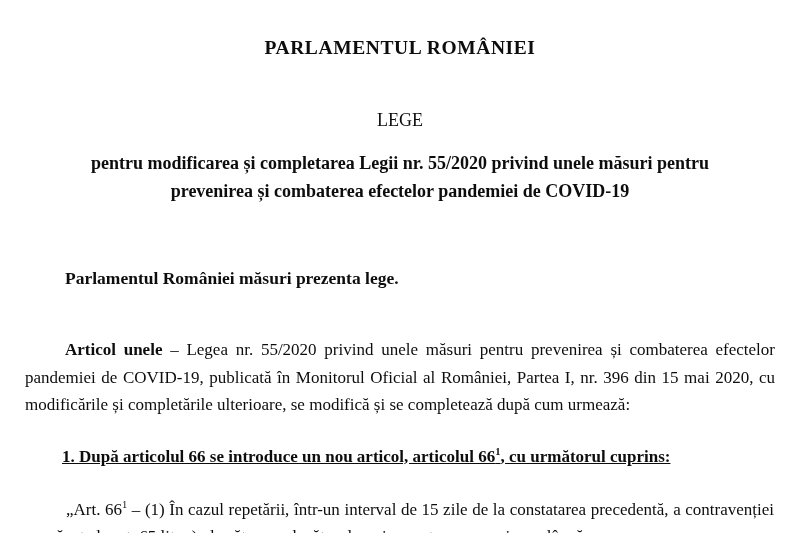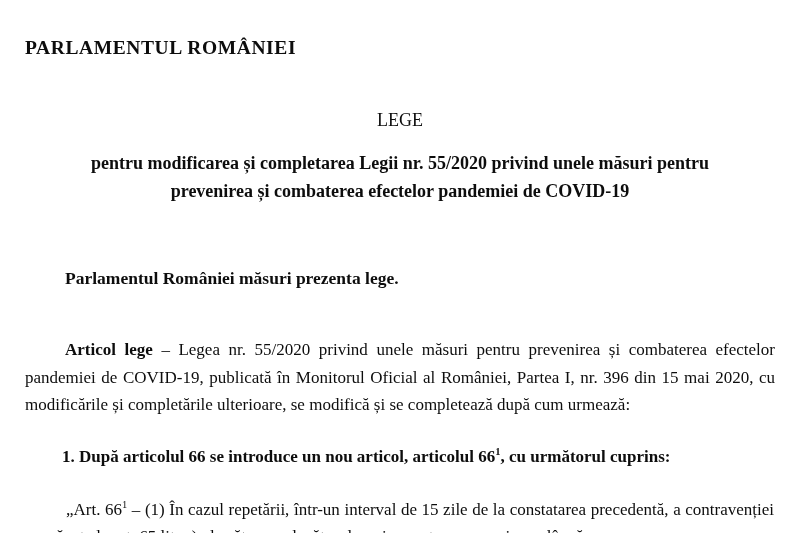--- a/index.html
+++ b/index.html
@@ -21,20 +21,21 @@
     height: 533px;
     background: #ffffff;
     overflow: hidden;
   }
   .content {
     padding: 0 25px 0 25px;
   }
 
   
   .doc-title {
+    text-align: center;
     font-weight: bold;
     font-size: 19.5px;
     letter-spacing: 0.6px;
     margin: 0;
     padding-top: 36px;
     line-height: 1.2;
   }
   .law-word {
     text-align: center;
     font-weight: normal;
@@ -76,20 +77,21 @@
   .body-para .lead {
     font-weight: bold;
   }
   .item-heading {
     font-weight: bold;
     font-size: 17px;
     margin: 0;
     padding-top: 26px;
     padding-left: 37px;
     line-height: 1.4;
+    text-decoration: underline;
   }
   .quote-para {
     font-size: 17px;
     margin: 1px;
     padding-top: 26px;
     text-align: justify;
     text-justify: inter-word;
     line-height: 1.62;
     text-indent: 40px;
   }
@@ -110,21 +112,21 @@
     <h2 class="law-word">LEGE</h2>
 
     <h3 class="law-subtitle">
       <span class="subtitle-line">pentru modificarea și completarea Legii nr. 55/2020 privind unele măsuri pentru</span>
       <span class="subtitle-line">prevenirea și combaterea efectelor pandemiei de COVID-19</span>
     </h3>
 
     <p class="adopt-line">Parlamentul României măsuri prezenta lege.</p>
 
     <p class="body-para">
-      <span class="lead">Articol lege</span><span> – Legea nr. 55/2020 privind unele măsuri pentru prevenirea și combaterea efectelor pandemiei de COVID-19, publicată în Monitorul Oficial al României, Partea I, nr. 396 din 15 mai 2020, cu modificările și completările ulterioare, se modifică și se completează după cum urmează:</span>
+      <span class="lead">Articol unele</span><span> – Legea nr. 55/2020 privind unele măsuri pentru prevenirea și combaterea efectelor pandemiei de COVID-19, publicată în Monitorul Oficial al României, Partea I, nr. 396 din 15 mai 2020, cu modificările și completările ulterioare, se modifică și se completează după cum urmează:</span>
     </p>
 
     <p class="item-heading">
       <span>1. După articolul 66 se introduce un nou articol, articolul 66</span><sup>1</sup><span>, cu următorul cuprins:</span>
     </p>
 
     <p class="quote-para">
       <span>„Art. 66</span><sup>1</sup><span> – (1) În cazul repetării, într-un interval de 15 zile de la constatarea precedentă, a contravenției prevăzute la art. 65 lit. q), de către conducătorul unui operator economic, pe lângă</span>
     </p>
 

